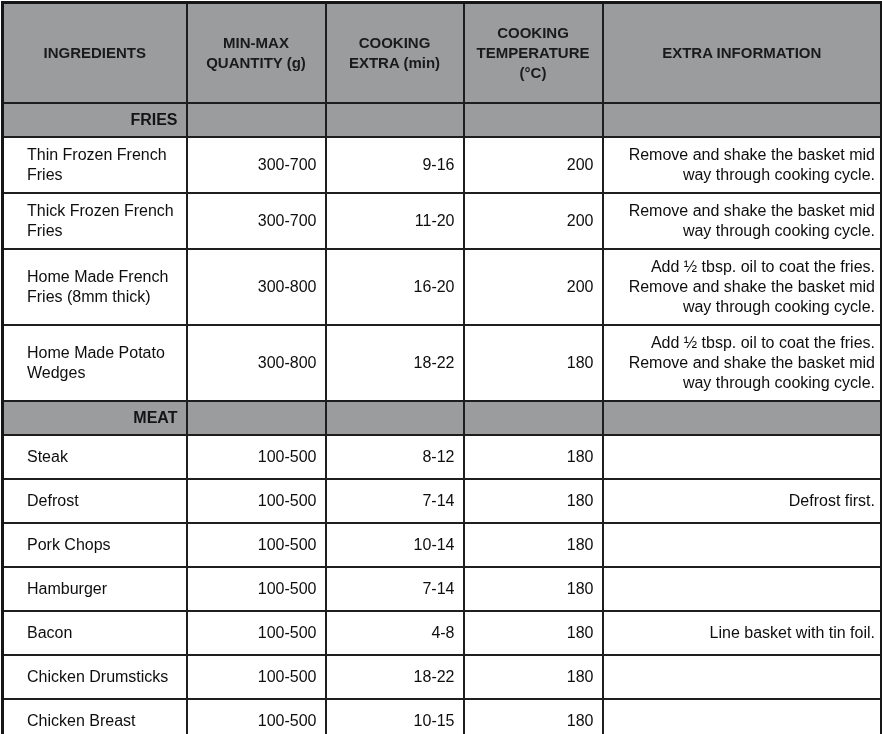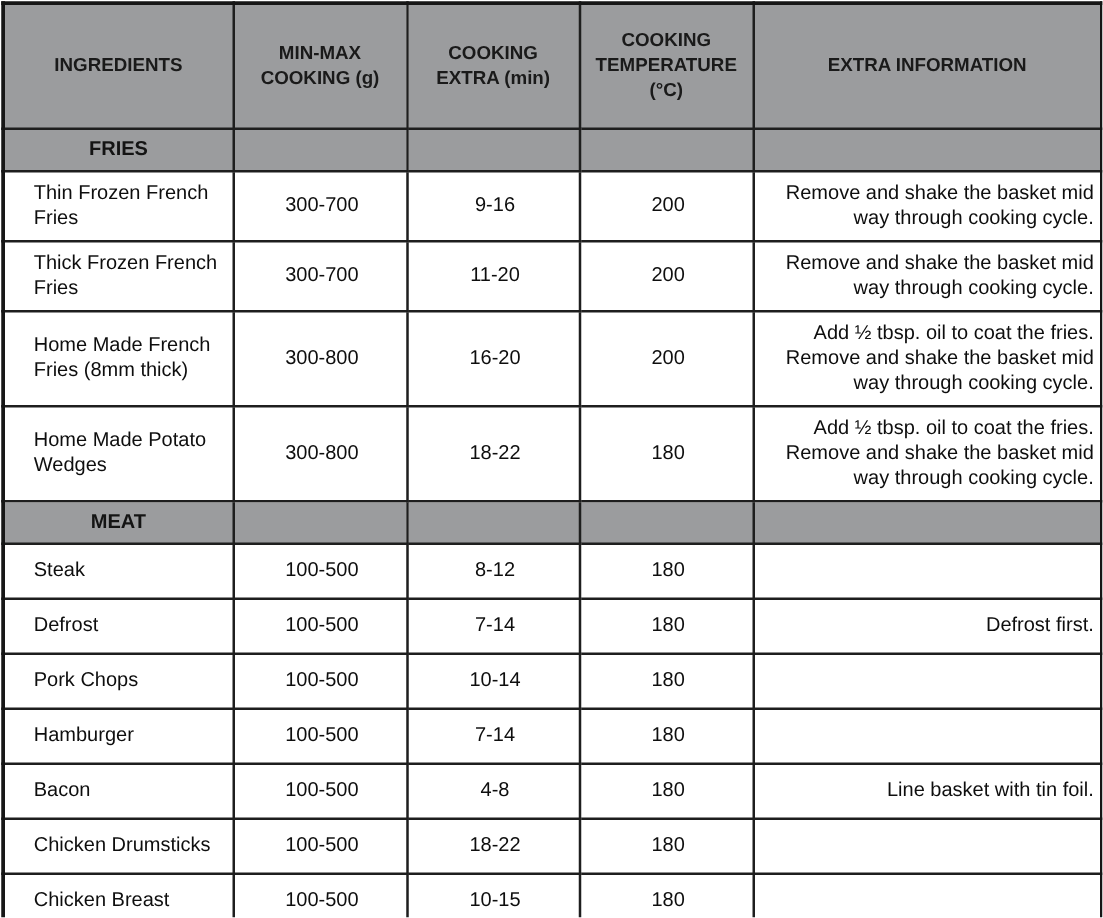--- a/index.html
+++ b/index.html
@@ -47,35 +47,35 @@
   }
   tr.section-row td {
     background: #9b9c9e;
     height: 28px;
     padding: 2px 8px;
   }
   td.section-label {
     color: #141414;
     font-size: 16px;
     font-weight: bold;
-    text-align: center;
+    text-align: right;
   }
   td.cell {
     background: #ffffff;
     color: #0e0e0e;
     font-size: 16px;
     line-height: 20px;
     padding: 7px 8px;
   }
   td.cell-ingredient {
     text-align: left;
     padding-left: 23px;
   }
   td.cell-num {
-    text-align: center;
+    text-align: right;
     padding-left: 11px;
   }
   td.cell-extra {
     text-align: right;
     padding-left: 9px;
     padding-right: 5px;
   }
   tr.data-row {
     height: 44px;
   }
@@ -88,21 +88,21 @@
     <colgroup>
       <col class="c1">
         <col class="c2">
         <col class="c3">
         <col class="c4">
         <col class="c5">
     </colgroup>
     <thead>
       <tr>
         <th>INGREDIENTS</th>
-        <th>MIN-MAX COOKING (g)</th>
+        <th>MIN-MAX QUANTITY (g)</th>
         <th>COOKING EXTRA (min)</th>
         <th>COOKING TEMPERATURE (°C)</th>
         <th>EXTRA INFORMATION</th>
       </tr>
     </thead>
     <tbody>
         <tr class="section-row">
           <td class="section-label">FRIES</td>
           <td></td>
           <td></td>

